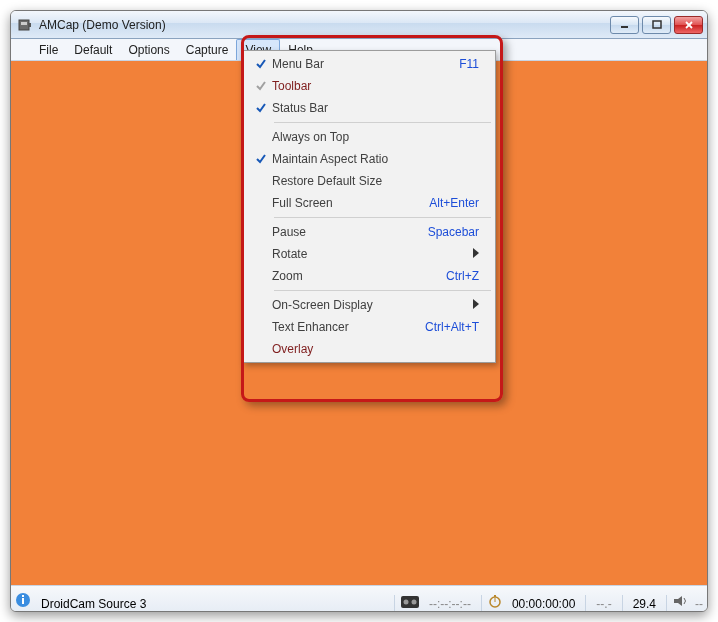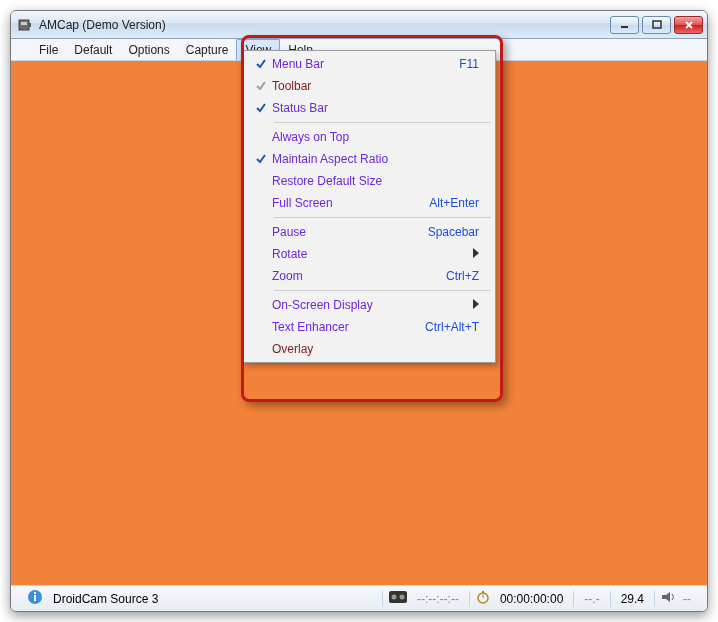--- a/index.html
+++ b/index.html
@@ -67,22 +67,22 @@
   .content {
     flex: 1;
     background: #f28139;
     position: relative;
   }
   .statusbar {
     height: 26px;
     background: linear-gradient(#f6f8fb,#e7edf5);
     border-top: 1px solid #c8d4e3;
     display: flex;
-    align-items: center;
-    padding: 0 16px;
+    align-items: flex-end;
+    padding: 0 4px;
     gap: 6px;
   }
   .statusbar .seg { display:flex; align-items:center; gap:4px; padding:0 4px; }
   .statusbar .divider { width:1px; height:16px; background:#c8d4e3; }
   .highlight-box {
     position: absolute;
     border: 3px solid #c51818;
     border-radius: 8px;
     box-shadow: 4px 4px 8px rgba(0,0,0,0.35);
     pointer-events: none;
@@ -97,21 +97,21 @@
     box-shadow: 2px 3px 6px rgba(0,0,0,0.3);
     padding: 2px;
   }
   .dd-row {
     display: flex;
     align-items: center;
     height: 22px;
     padding: 0 14px 0 4px;
   }
   .dd-icon { width: 22px; display:flex; align-items:center; justify-content:center; }
-  .dd-label { flex:1; color:#6d28d9; }
+  .dd-label { flex:1; color:#404040; }
   .dd-accel { color:#1d4ed8; }
   .dd-row.disabled .dd-label, .dd-row.disabled .dd-accel { color:#7f1d1d; }
   .dd-sep {
     height:1px; background:#d0d0d0; margin: 3px 2px 3px 28px;
   }
   .dd-sub { color:#222; }
   .check svg { width:12px; height:12px; }
   .muted { color:#888; }
 </style>
 </head>

